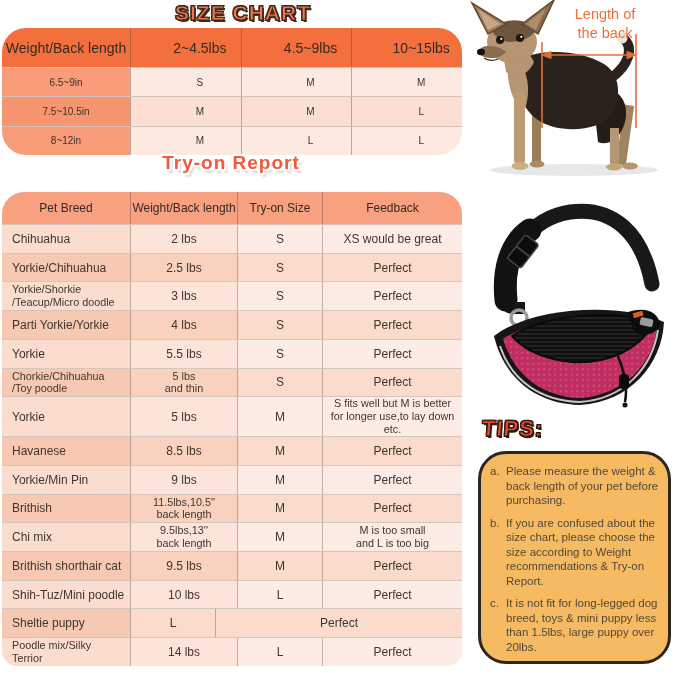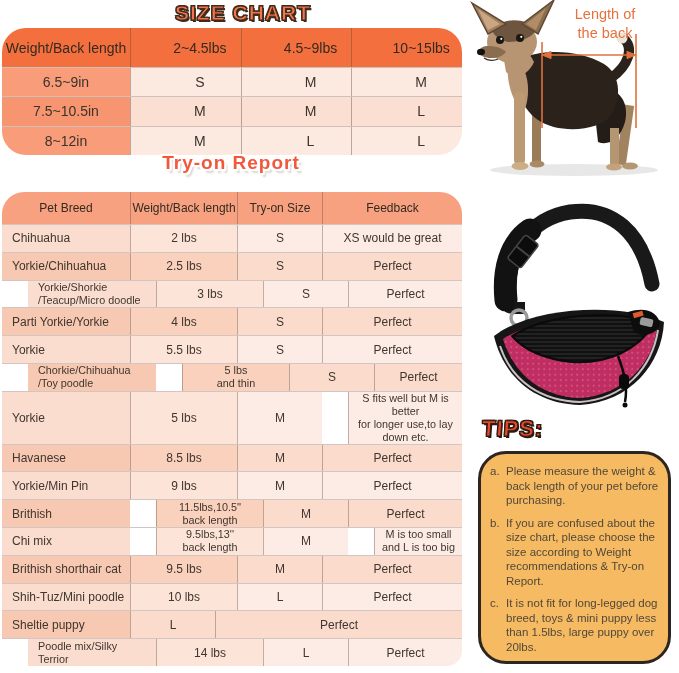--- a/index.html
+++ b/index.html
@@ -18,21 +18,21 @@
     -webkit-text-stroke:0.8px #2a1c12;
     text-shadow:1.5px 1.5px 0 #2a1c12,-1px -1px 0 #2a1c12,1px -1px 0 #2a1c12,-1px 1px 0 #2a1c12;}
 
   
   .sc-table{position:absolute;left:2px;top:28px;width:460px;height:127px;border-radius:24px;
             overflow:hidden;display:flex;flex-direction:column;}
   .sc-header{height:39px;display:flex;background:#f3703e;flex:none;}
   .sc-body{flex:1;display:flex;flex-direction:column;}
   .sc-row{flex:1;display:flex;border-top:1px solid rgba(175,150,140,.6);}
   .sc-cell{display:flex;align-items:center;justify-content:center;text-align:center;
-           font-size:14px;color:#3c332b;}
+           font-size:10px;color:#3c332b;}
   .sc-cell + .sc-cell{border-left:1px solid rgba(95,72,58,.42);}
   .sc-col0{flex:none;width:128px;}
   .sc-cell:not(.sc-col0){flex:1;padding-left:28px;}
   .sc-header .sc-cell{font-size:14px;color:#332a20;background:transparent;}
   .sc-row .sc-col0{background:#f89c7a;}
   .sc-row .sc-cell:not(.sc-col0){background:#fceae1;}
   .sc-row.alt .sc-col0{background:#f79570;}
   .sc-row.alt .sc-cell:not(.sc-col0){background:#fbdfd2;}
 
   
@@ -48,21 +48,21 @@
   .c2{flex:none;width:106px;}
   .c3{flex:none;width:84px;}
   .c4{flex:1;}
   .to-header .to-cell{font-size:12px;color:#332a20;justify-content:center;text-align:center;padding-left:0;}
   .to-row .c1{background:#fbddd0;}
   .to-row .c2{background:#fce4d9;}
   .to-row .c3,.to-row .c4{background:#fdece5;}
   .to-row.alt .c1{background:#f8c9b2;}
   .to-row.alt .c2{background:#f9d1bd;}
   .to-row.alt .c3,.to-row.alt .c4{background:#fbdccc;}
-  .two{font-size:10.8px;line-height:1.2;margin-left:26px;}
+  .two{font-size:10.8px;line-height:1.2;}
 
   
   .dog-svg{position:absolute;left:462px;top:0;}
   .dog-note{position:absolute;left:550px;top:5px;width:110px;text-align:center;
             color:#e8713c;font-size:14.5px;line-height:1.3;white-space:pre-line;}
   .bag-svg{position:absolute;left:470px;top:196px;}
 
   .tips-box{position:absolute;left:478px;top:451px;width:193px;height:213px;box-sizing:border-box;
             background:#f6ba62;border:3px solid #2d2620;border-radius:28px;
             padding:10px 7px 6px 9px;display:flex;flex-direction:column;}

